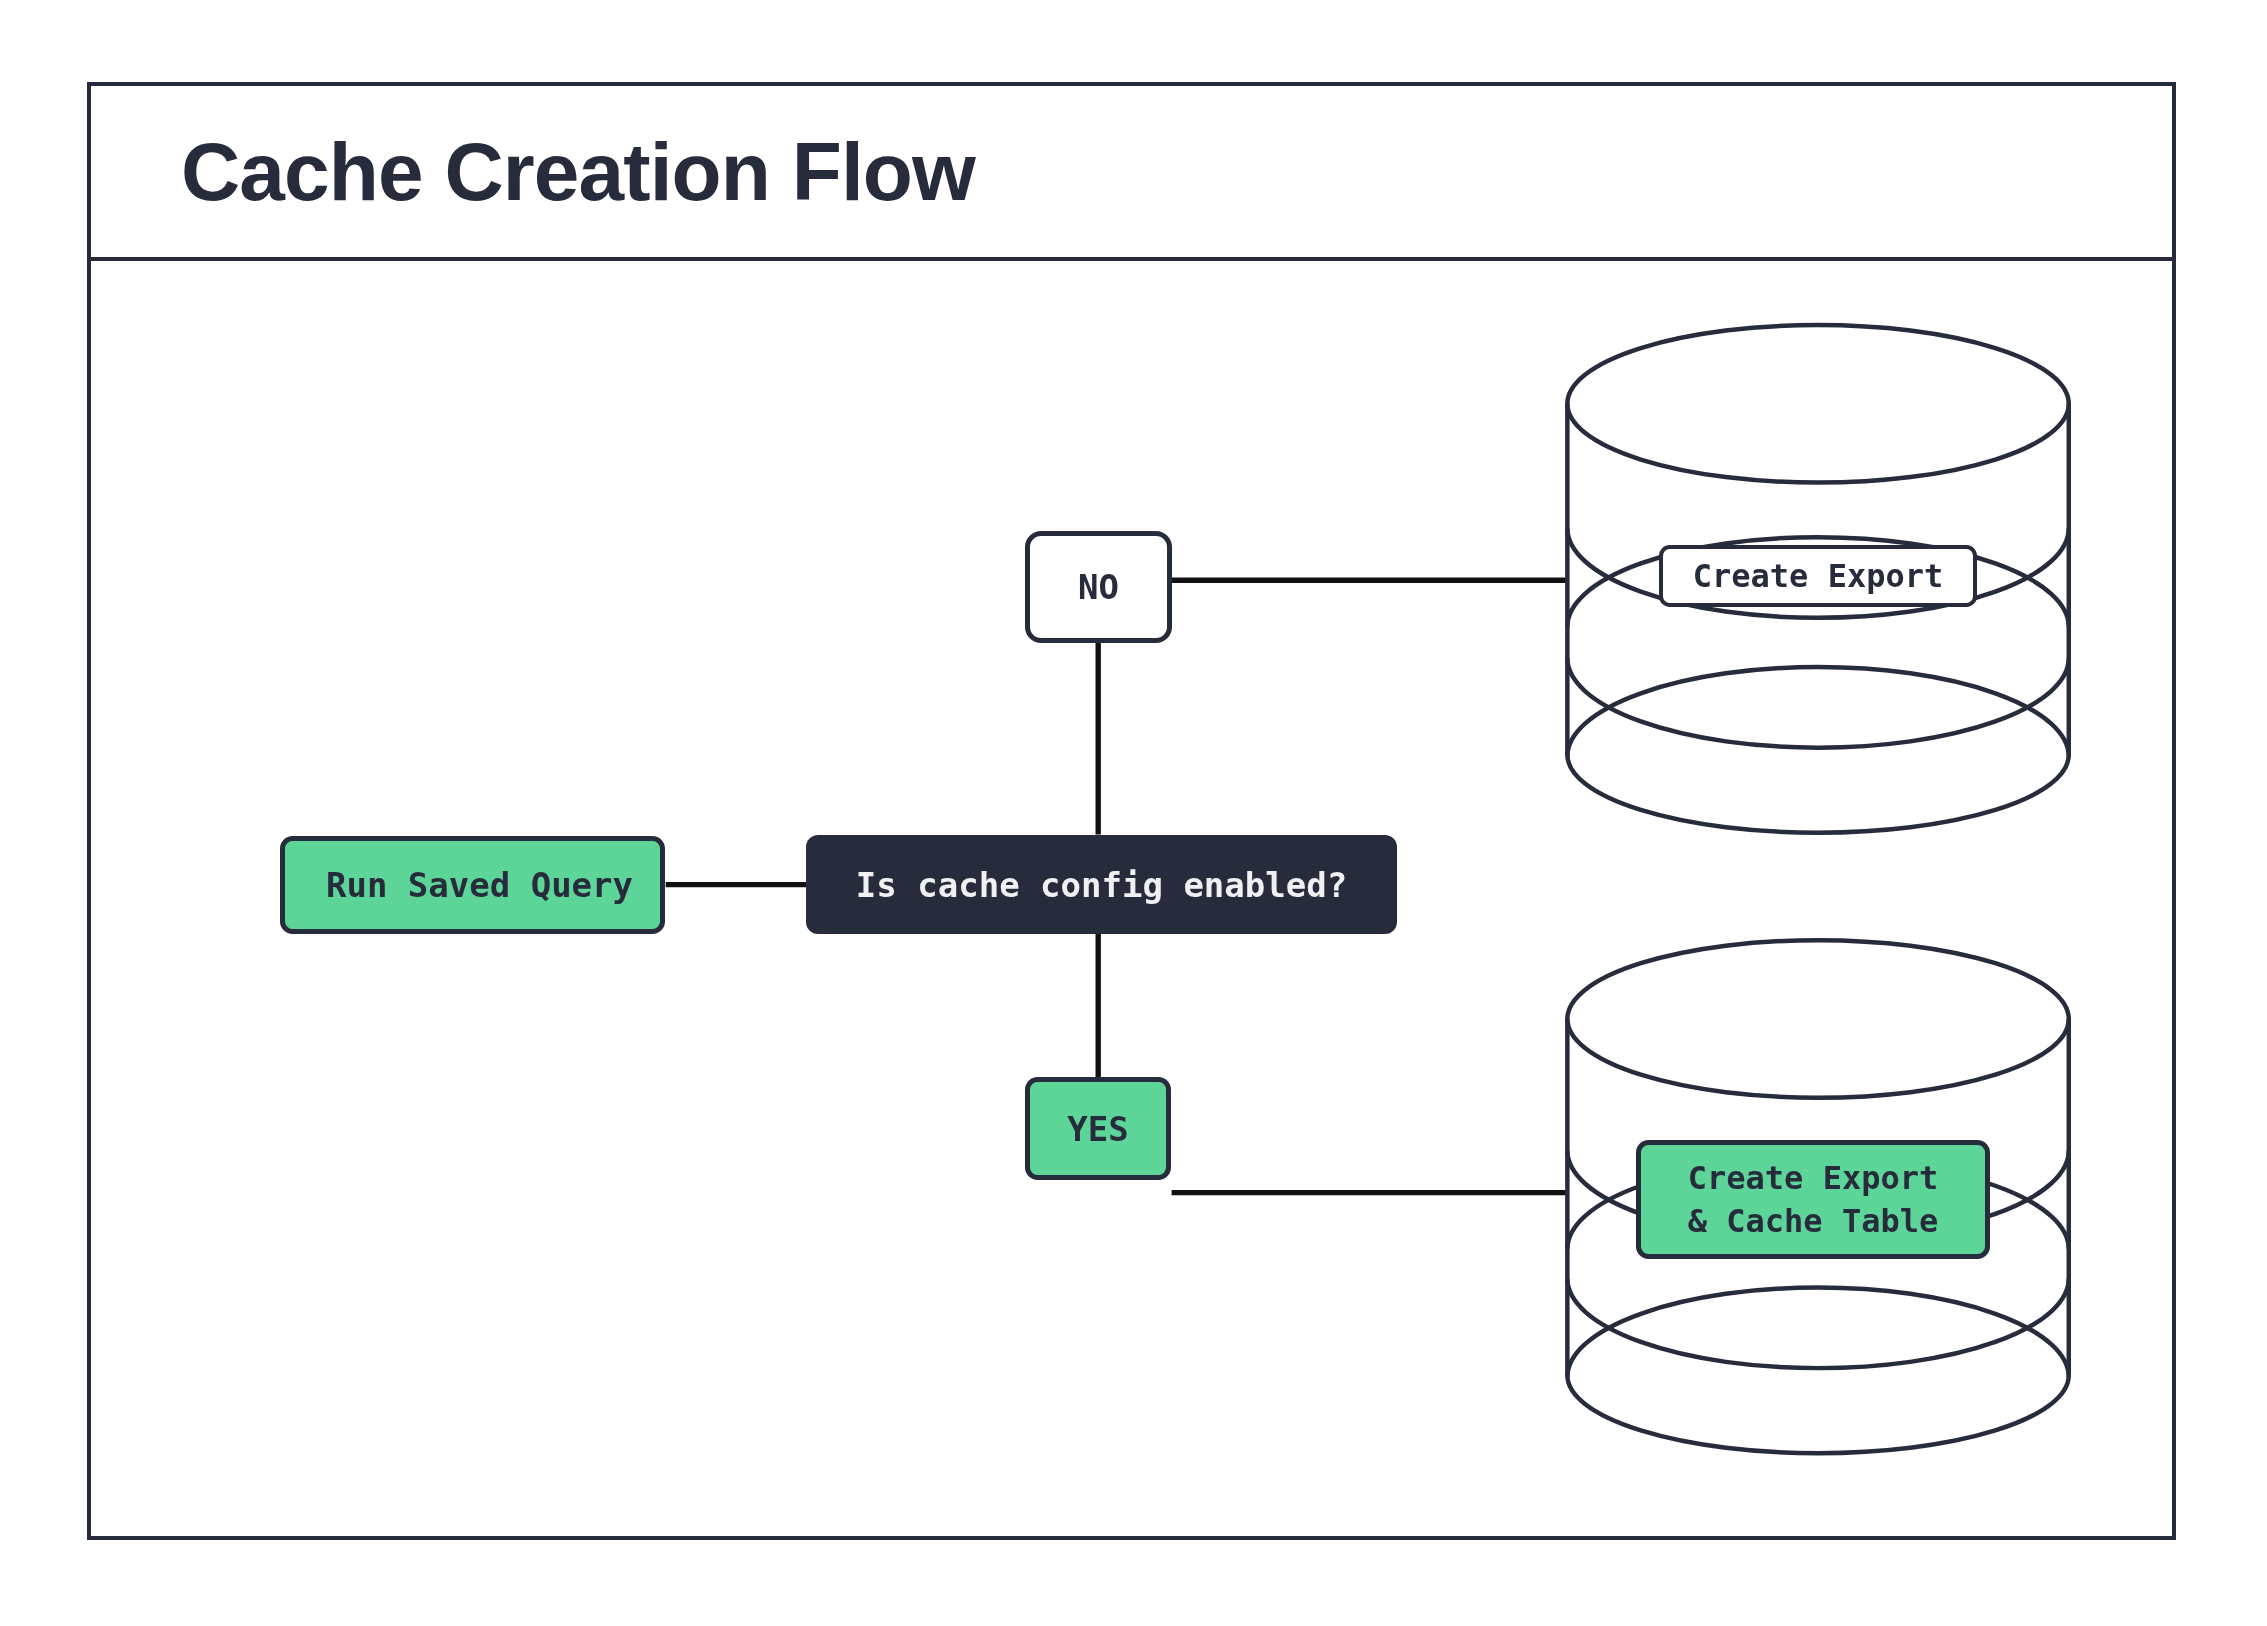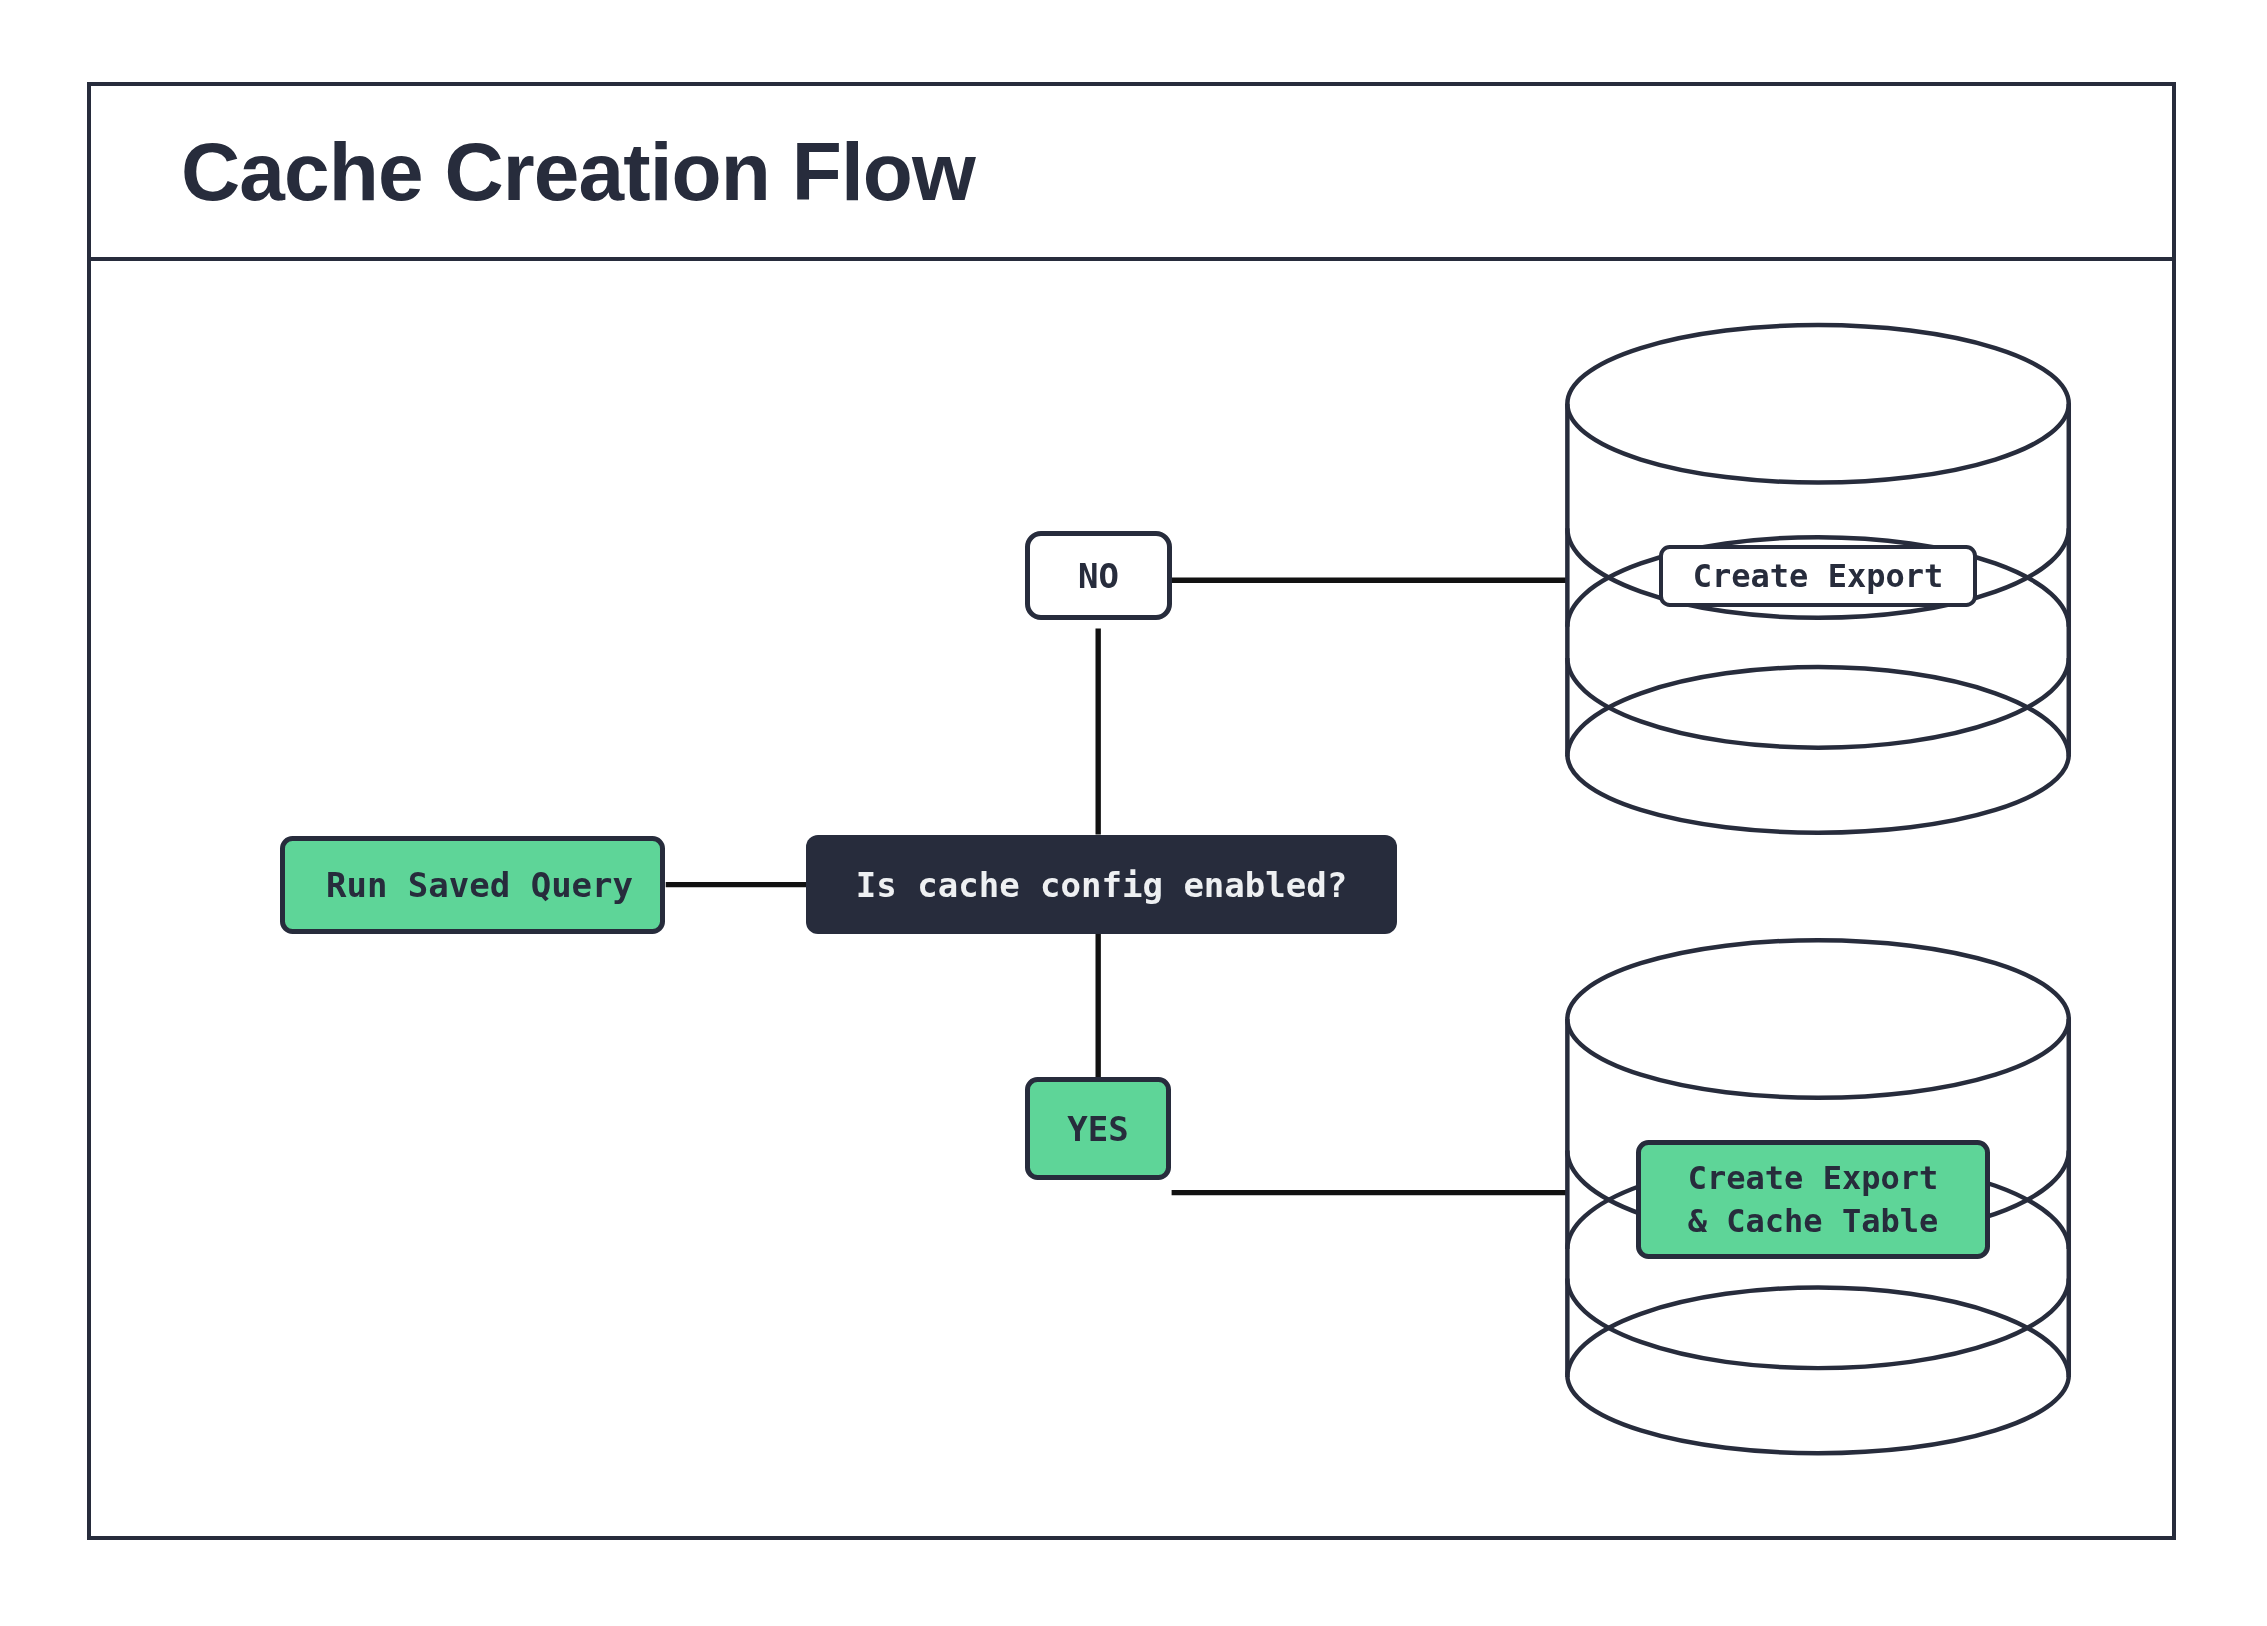--- a/index.html
+++ b/index.html
@@ -85,21 +85,21 @@
 </svg>
 
 <div class="node green" style="left:280px;top:836px;width:385px;height:98px;padding-left:14px;">
   <span>Run Saved Query</span>
 </div>
 
 <div class="node dark" style="left:806px;top:835px;width:591px;height:99px;">
   <span>Is cache config enabled?</span>
 </div>
 
-<div class="node white" style="left:1025px;top:531px;width:147px;height:89px;">
+<div class="node white" style="left:1025px;top:531px;width:147px;height:112px;">
   <span>NO</span>
 </div>
 
 <div class="node green" style="left:1025px;top:1077px;width:146px;height:103px;">
   <span>YES</span>
 </div>
 
 <div class="node white db-label" style="left:1659px;top:545px;width:318px;height:62px;">
   <span>Create Export</span>
 </div>

